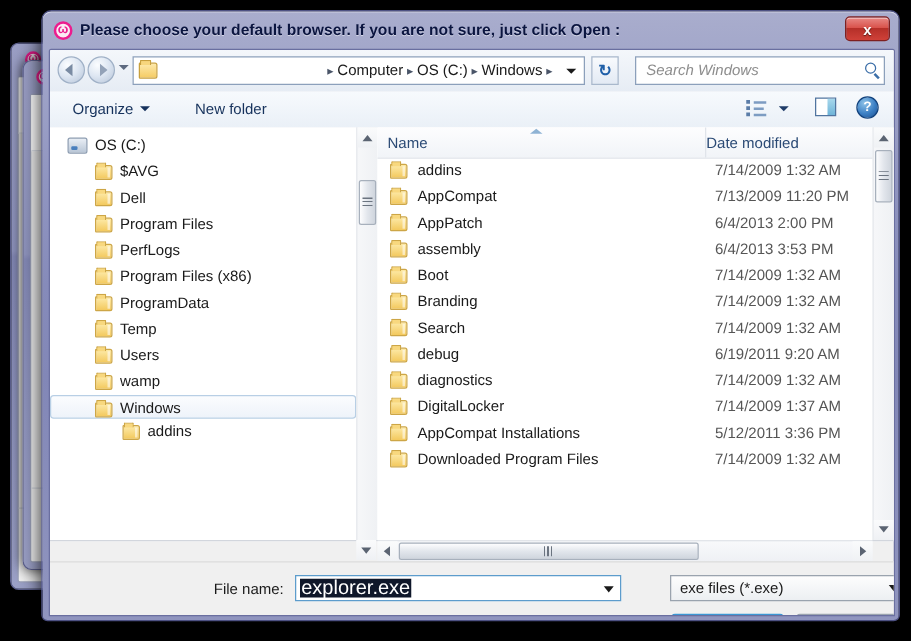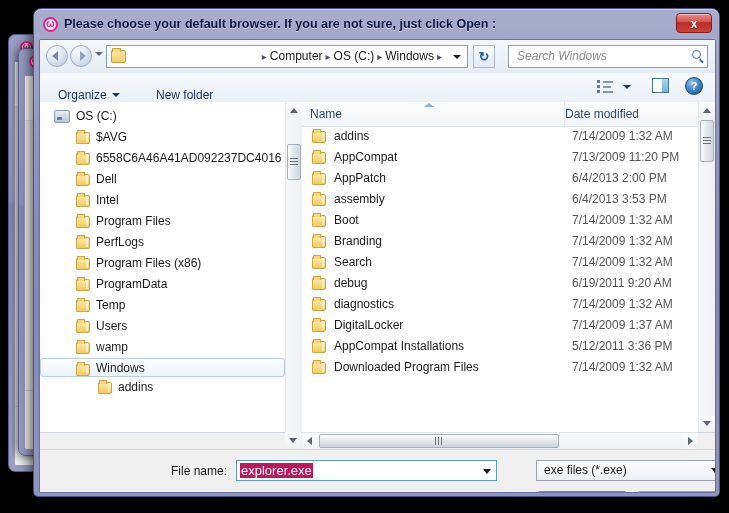--- a/index.html
+++ b/index.html
@@ -164,21 +164,21 @@
   }
 
   
   .cmdbar{
     position:absolute;left:0;top:33px;right:0;height:29px;
     background:linear-gradient(to bottom,#f7fafd,#eaf0f7);
     border-bottom:1px solid #d8dee7;
   }
   .cmd{
     position:absolute;top:0;height:29px;line-height:29px;
-    font-size:12px;color:#16325c;cursor:pointer;padding:8px 8px;
+    font-size:12px;color:#16325c;cursor:pointer;padding:0 8px;
   }
   #cmd-organize{left:10px;}
   #cmd-organize .cd{
     display:inline-block;width:0;height:0;margin-left:5px;vertical-align:2px;
     border-left:4px solid transparent;border-right:4px solid transparent;
     border-top:4px solid #16325c;
   }
   #cmd-newfolder{left:108px;}
   .viewbtn{position:absolute;right:82px;top:5px;width:36px;height:19px;cursor:pointer;}
   .vg{position:absolute;left:0;top:2px;width:16px;height:14px;}
@@ -353,22 +353,22 @@
     background:#f0f0f0;border-top:1px solid #dcdcdc;
   }
   .fnlabel{
     position:absolute;left:131px;top:14px;font-size:12px;color:#1a1a1a;
   }
   .fninput{
     position:absolute;left:196px;top:10px;width:261px;height:21px;
     background:#fff;border:1px solid #5c9ccc;box-sizing:border-box;cursor:text;
   }
   .fninput .val{
-    position:absolute;left:3px;top:2px;font-size:13px;line-height:15px;
-    background:#be185d;color:#fff;padding:0 1px;
+    position:absolute;left:3px;top:2px;font-size:16px;line-height:15px;
+    background:#0f172a;color:#fff;padding:0 1px;
   }
   .fninput .dd{
     position:absolute;right:5px;top:8px;width:0;height:0;
     border-left:4px solid transparent;border-right:4px solid transparent;
     border-top:5px solid #1a1a1a;cursor:pointer;
   }
   .typebox{
     position:absolute;left:496px;top:10px;width:190px;height:21px;
     background:linear-gradient(to bottom,#fdfdfd,#eceff2);
     border:1px solid #9aa3ae;box-sizing:border-box;cursor:pointer;
@@ -485,29 +485,21 @@
               <div class="trow lvl0">
                 <span class="drv"></span>
                 <span class="tlabel">OS (C:)</span>
               </div>
               <div class="trow lvl1">
                 <span class="fi"></span>
                 <span class="tlabel">$AVG</span>
               </div>
               <div class="trow lvl1">
                 <span class="fi"></span>
-                <span class="tlabel">6558C6A46A41AD092237DC4016</span>
-              </div>
-              <div class="trow lvl1">
-                <span class="fi"></span>
                 <span class="tlabel">Dell</span>
-              </div>
-              <div class="trow lvl1">
-                <span class="fi"></span>
-                <span class="tlabel">Intel</span>
               </div>
               <div class="trow lvl1">
                 <span class="fi"></span>
                 <span class="tlabel">Program Files</span>
               </div>
               <div class="trow lvl1">
                 <span class="fi"></span>
                 <span class="tlabel">PerfLogs</span>
               </div>
               <div class="trow lvl1">

